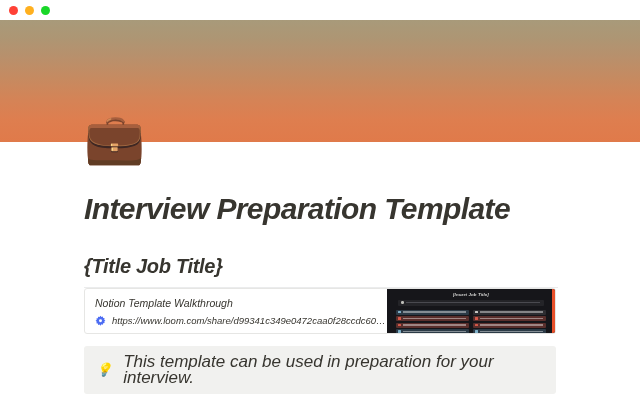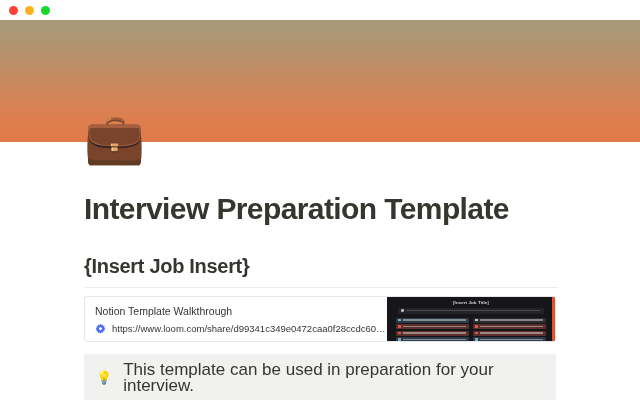--- a/index.html
+++ b/index.html
@@ -72,20 +72,21 @@
     user-select: none;
   }
 
   
   .content {
     position: absolute;
     left: 0;
     top: 142px;
     width: 640px;
     background: #fff;
+    font-style: italic;
   }
   .inner {
     margin-left: 84px;
     width: 474px;
   }
 
   .page-title {
     font-size: 30px;
     font-weight: bold;
     color: #37352f;
@@ -108,21 +109,21 @@
   .divider {
     height: 1px;
     background: #ebeced;
     margin-top: 9px;
     width: 474px;
   }
 
   
   .bookmark {
     position: relative;
-    margin-top: 8px;
+    margin-top: 0;
     width: 472px;
     height: 46px;
     border: 1px solid #e6e6e4;
     border-radius: 3px;
     box-sizing: border-box;
     display: flex;
     overflow: hidden;
     background: #fff;
     cursor: pointer;
   }
@@ -276,21 +277,21 @@
 
   <div class="cover"></div>
 
   <div class="page-icon">💼</div>
 
   <div class="content">
     <div class="inner">
 
       <h1 class="page-title">Interview Preparation Template</h1>
 
-      <h2 class="section-heading">{Insert Job Insert}</h2>
+      <h2 class="section-heading">{Title Job Title}</h2>
 
       <div class="divider"></div>
 
       <div class="bookmark">
         <div class="bm-text">
           <div class="bm-title">Notion Template Walkthrough</div>
           <div class="bm-urlrow">
             <svg class="bm-favicon" viewBox="0 0 24 24">
               <path fill="#4d6df3" d="M12 1.6l2.1 2.6 3.2-1 .5 3.3 3.3.5-1 3.2 2.6 2.1-2.6 2.1 1 3.2-3.3.5-.5 3.3-3.2-1L12 23.4l-2.1-2.6-3.2 1-.5-3.3-3.3-.5 1-3.2L1.3 12.7l2.6-2.1-1-3.2 3.3-.5.5-3.3 3.2 1z"></path>
               <circle cx="12" cy="12.4" r="3.2" fill="#ffffff"></circle>

